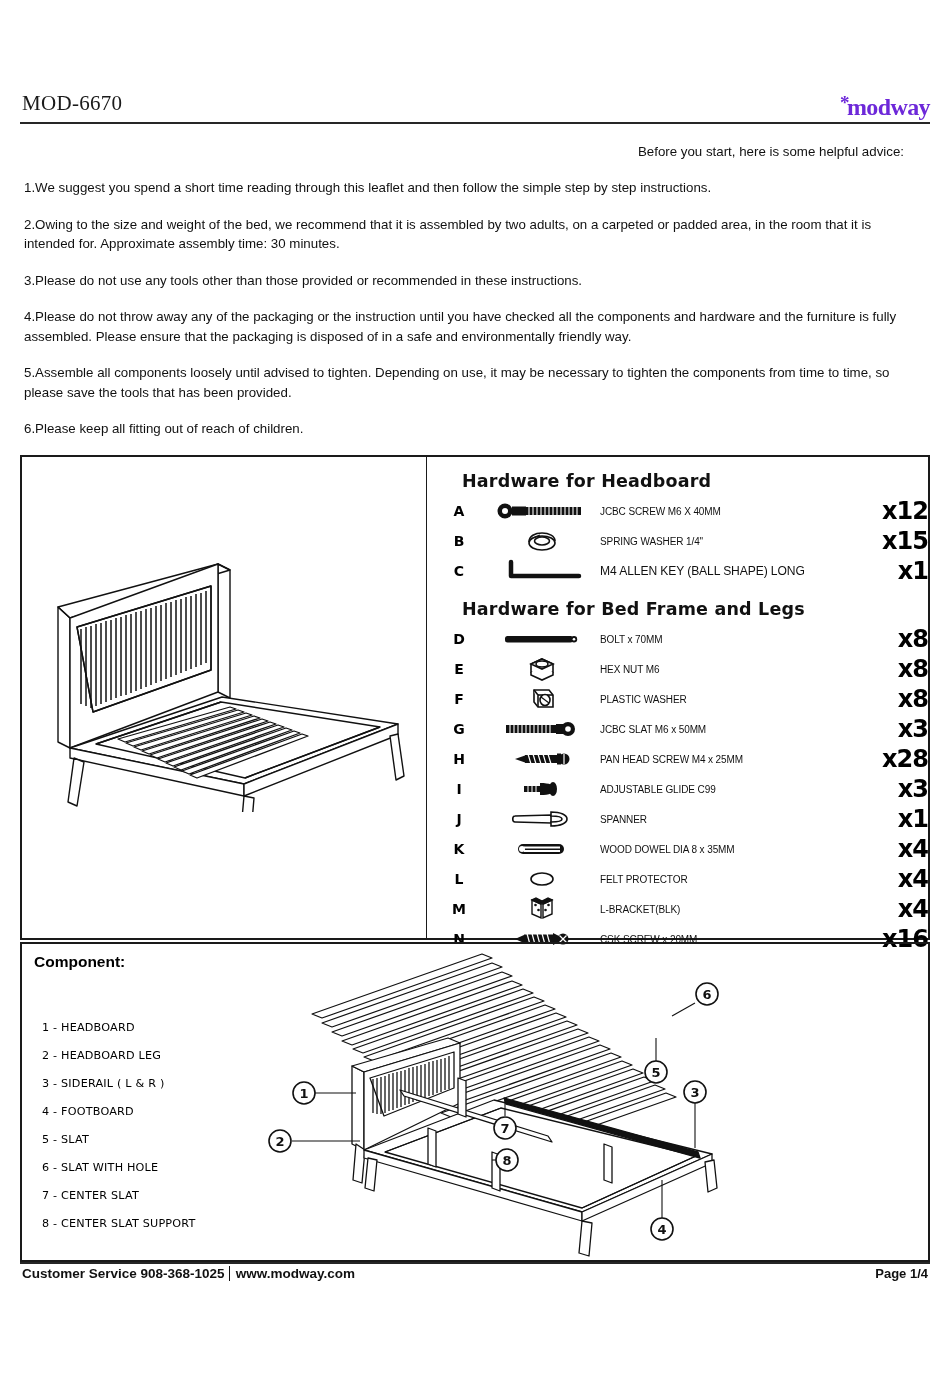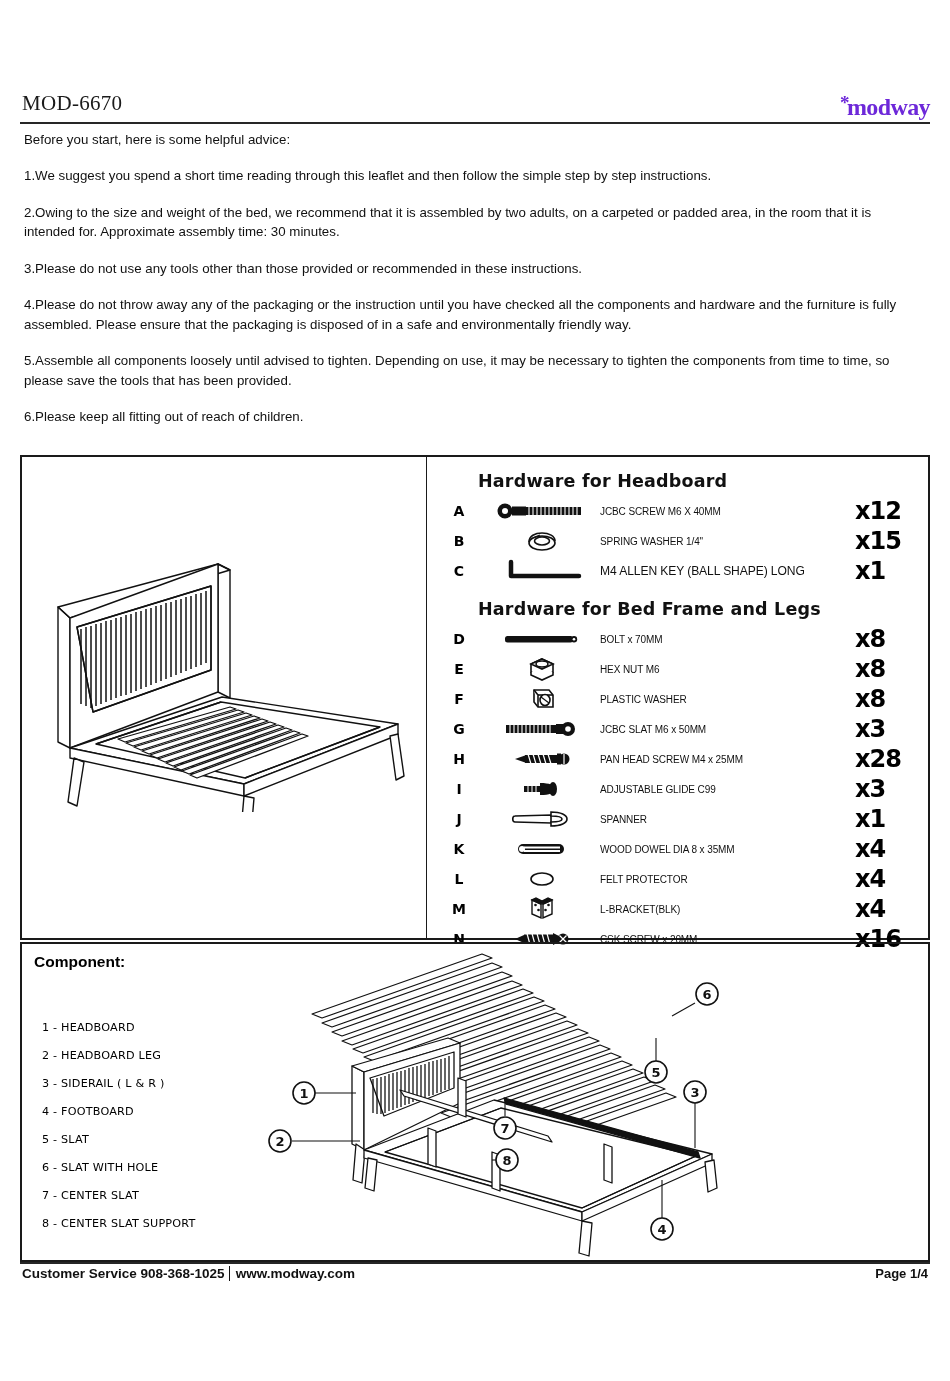--- a/index.html
+++ b/index.html
@@ -39,21 +39,21 @@
     height: 0; border-top: 2px solid #262626;
   }
 
   
   .intro {
     position: absolute; left: 24px; top: 128px; width: 880px;
     font-size: 13.3px; line-height: 19px; color: #111;
   }
   .intro .greet { margin: 0 0 0 0; }
   .intro .greet b { font-weight: bold; }
-  .intro .sub { margin: 2px 0 0 0; }
+  .intro .sub { margin: 14px 0 0 0; text-align: right; }
   .intro p.item {
     margin: 17px 0 0 0;
     line-height: 19.5px;
   }
 
   
   .panel-hw {
     position: absolute;
     left: 20px; top: 455px; width: 910px; height: 485px;
     border: 2px solid #1a1a1a;
@@ -69,21 +69,21 @@
   }
   .bed-illo svg { display: block; width: 100%; height: 100%; }
 
   
   .hw-area {
     position: absolute; left: 406px; top: 0; right: 0; bottom: 0;
     padding: 8px 0 0 0;
   }
   .hw-title {
     font-size: 17.5px; font-weight: bold; color: #111;
-    margin: 6px 0 5px 0; padding-left: 50px;
+    margin: 6px 0 5px 0; padding-left: 34px;
     font-family: "DejaVu Sans", sans-serif;
     letter-spacing: .2px;
   }
   .hw-title.second { margin-top: 13px; }
 
   .hw-row {
     position: relative;
     height: 30px;
     display: flex; align-items: center;
   }
@@ -103,21 +103,21 @@
     font-family: "Liberation Sans", sans-serif;
     color: #111;
     padding-left: 6px;
     white-space: nowrap;
   }
   .hw-qty {
     width: 76px;
     font-size: 24px; font-weight: bold;
     font-family: "DejaVu Sans", sans-serif;
     letter-spacing: -1px;
-    text-align: left;
+    text-align: right;
     padding-left: 3px;
   }
   .hw-row.tight .hw-desc { font-size: 12.1px; }
 
   
   .panel-comp {
     position: absolute;
     left: 20px; top: 942px; width: 910px; height: 320px;
     border: 2px solid #1a1a1a;
   }

